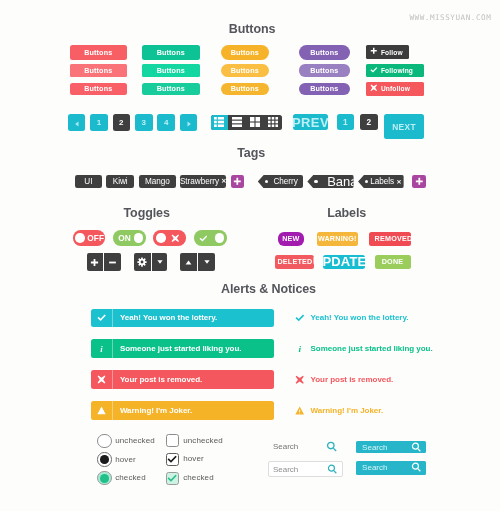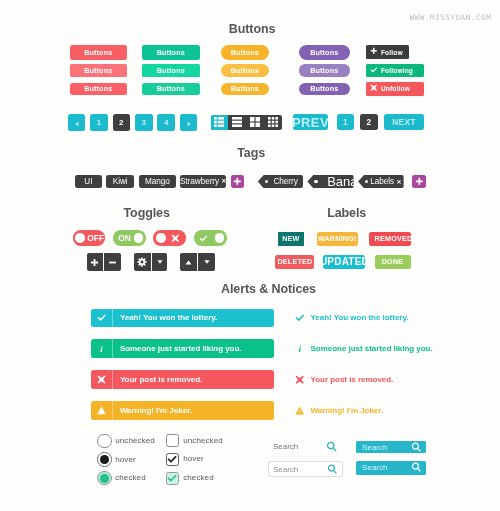--- a/index.html
+++ b/index.html
@@ -138,21 +138,21 @@
   <div id="pager2">
       <div class="pgbtn" style="left:292.6px;top:114.3px;width:35.8px;height:15.5px;background:#1cbacd;border-radius:2.5px;">
         <span style="font-size:13px;font-weight:bold;color:#bdf0f6;letter-spacing:.4px;">PREV</span>
       </div>
       <div class="pgbtn" style="left:336.8px;top:114.3px;width:17.6px;height:15.5px;background:#1cbacd;border-radius:2.5px;">
         <span style="font-size:8.3px;font-weight:bold;color:#bdf0f6;letter-spacing:.4px;">1</span>
       </div>
       <div class="pgbtn" style="left:360.1px;top:114.3px;width:17.7px;height:15.5px;background:#3f3f3f;border-radius:2.5px;">
         <span style="font-size:8.3px;font-weight:bold;color:#ffffff;letter-spacing:.4px;">2</span>
       </div>
-      <div class="pgbtn" style="left:384px;top:114.3px;width:40px;height:16px;background:#1cbacd;border-radius:2.5px;">
+      <div class="pgbtn" style="left:384px;top:114.3px;width:40px;height:25px;background:#1cbacd;border-radius:2.5px;">
         <span style="font-size:8.3px;font-weight:bold;color:#bdf0f6;letter-spacing:.4px;">NEXT</span>
       </div>
     </div>
 
   <div id="tags-plain">
       <div class="abs" style="left:75.2px;top:174.7px;height:13.7px;width:26.4px;background:#3f3f3f;border-radius:2.2px;display:flex;align-items:center;justify-content:center;gap:2.2px;">
         <span style="font-size:8.2px;color:#fff;letter-spacing:-.05px;">UI</span>
       </div>
       <div class="abs" style="left:106.4px;top:174.7px;height:13.7px;width:27.5px;background:#3f3f3f;border-radius:2.2px;display:flex;align-items:center;justify-content:center;gap:2.2px;">
         <span style="font-size:8.2px;color:#fff;letter-spacing:-.05px;">Kiwi</span>
@@ -272,34 +272,34 @@
           <span style="display:flex">
             <svg width="8" height="8" viewBox="0 0 16 16">
               <path fill="#fff" d="M8 11.4 2.8 4.6h10.4z"></path>
             </svg>
           </span>
         </div>
       </div>
     </div>
 
   <div id="labels-grid">
-      <div class="abs" style="left:278px;top:232.1px;width:25.7px;height:13.8px;background:#0f766e;border-radius:0;display:flex;align-items:center;justify-content:center;">
+      <div class="abs" style="left:278px;top:232.1px;width:25.7px;height:13.8px;background:#a21caf;border-radius:6px;display:flex;align-items:center;justify-content:center;">
         <span style="font-size:7.2px;font-weight:bold;color:#fff;letter-spacing:.2px;">NEW</span>
       </div>
       <div class="abs" style="left:316.6px;top:232.1px;width:41.3px;height:13.8px;background:#f5b63c;border-radius:2.5px;display:flex;align-items:center;justify-content:center;">
         <span style="font-size:7.2px;font-weight:bold;color:#fff;letter-spacing:.2px;">WARNING!</span>
       </div>
       <div class="abs" style="left:368.9px;top:232.1px;width:42.2px;height:13.8px;background:#f04b53;border-radius:2.5px;display:flex;align-items:center;justify-content:center;">
         <span style="font-size:7.2px;font-weight:bold;color:#fff;letter-spacing:.2px;padding-left:7px;">REMOVED</span>
       </div>
       <div class="abs" style="left:275.4px;top:255px;width:39px;height:13.8px;background:#f15a5f;border-radius:2.5px;display:flex;align-items:center;justify-content:center;">
         <span style="font-size:7.2px;font-weight:bold;color:#fff;letter-spacing:.2px;">DELETED</span>
       </div>
       <div class="abs" style="left:323.4px;top:255px;width:42.1px;height:13.8px;background:#17bed2;border-radius:2.5px;display:flex;align-items:center;justify-content:center;">
-        <span style="font-size:10px;font-weight:bold;color:#fff;letter-spacing:.2px;">UPDATED</span>
+        <span style="font-size:13px;font-weight:bold;color:#fff;letter-spacing:.2px;">UPDATED</span>
       </div>
       <div class="abs" style="left:374.5px;top:255px;width:36px;height:13.8px;background:#9acd5c;border-radius:2.5px;display:flex;align-items:center;justify-content:center;">
         <span style="font-size:7.2px;font-weight:bold;color:#fff;letter-spacing:.2px;">DONE</span>
       </div>
     </div>
 
   <div id="alerts-solid">
       <div class="abs" style="left:91.1px;top:308.5px;width:182.8px;height:18.8px;background:#1cc1d0;border-radius:2.5px;display:flex;align-items:center;">
         <div style="width:21px;height:18.8px;display:flex;align-items:center;justify-content:center;line-height:0;">
           <svg width="9" height="9" viewBox="0 0 16 16">

